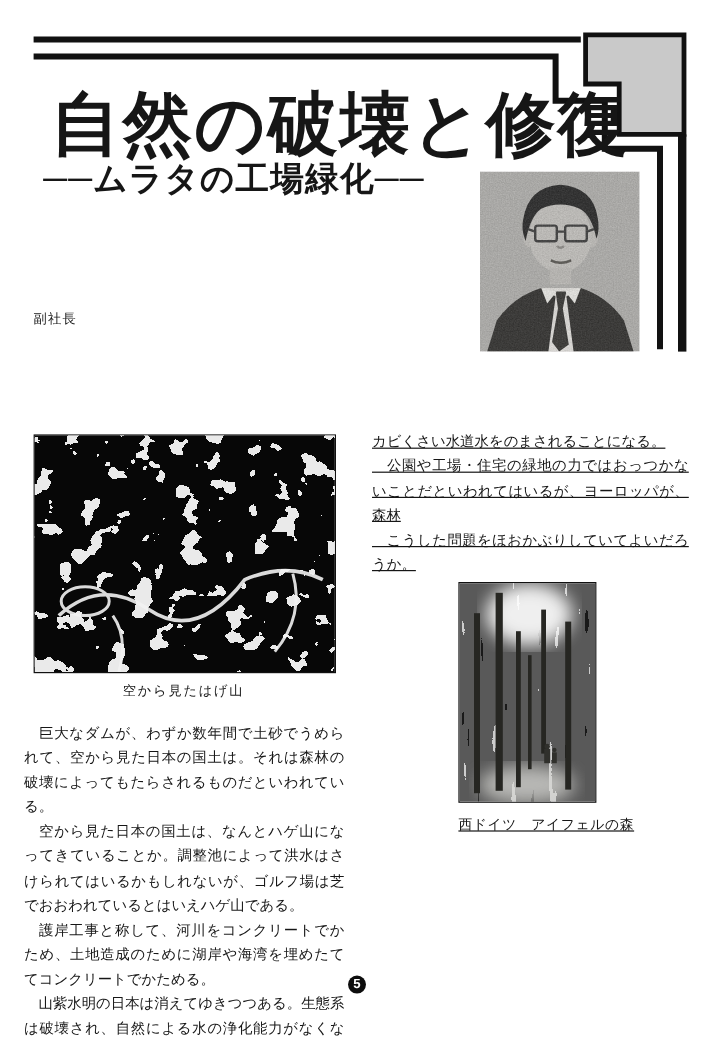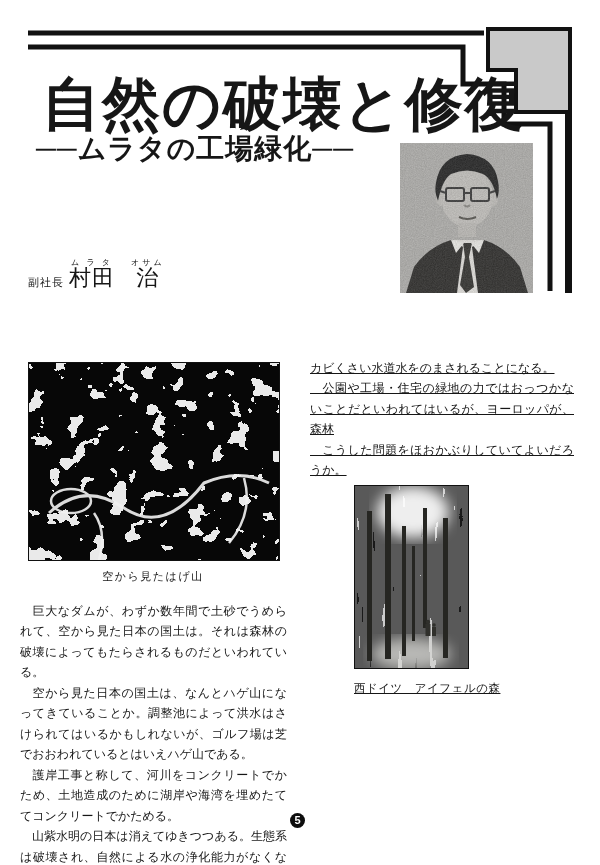--- a/index.html
+++ b/index.html
@@ -34,21 +34,21 @@
   .col{position:absolute;text-align:justify;}
   .col p{margin:0;overflow-wrap:anywhere;}
   .col-left{left:20px;top:362px;width:267px;font-size:12px;line-height:20.5px;}
   .col-right{left:310px;top:358px;width:264px;font-size:12px;line-height:20.4px;text-decoration:underline;}
   .aerial-figure{width:250px;margin-left:8px;margin-bottom:14px;}
   .aerial-figure svg{display:block;border:1px solid #111;}
   .figure-caption{
     text-align:center;font-size:11px;letter-spacing:1.5px;
     margin-top:5px;margin-bottom:4px;white-space:nowrap;
   }
-  .forest-figure{width:170px;margin-top:5px;margin-left:44px;}
+  .forest-figure{width:170px;margin-top:5px;margin-left:72px;}
   .forest-figure svg{display:block;border:1px solid #111;}
   .forest-figure .figure-caption{text-align:left;letter-spacing:0.5px;font-size:11.5px;margin-top:9px;}
   .page-number{
     position:absolute;left:290px;top:813px;
     width:15px;height:15px;border-radius:50%;background:#0d0d0d;color:#ffffff;
     display:flex;align-items:center;justify-content:center;
     font-family:"Liberation Sans","DejaVu Sans",sans-serif;
     font-size:11px;font-weight:bold;line-height:1;
   }
 </style>
@@ -68,23 +68,20 @@
   <g>
     <path d="M28,47 H463 V84 H504 V124 H550 V291" stroke="#111" stroke-width="5" fill="none"></path>
   </g>
 </svg>
 
 <h1 class="page-title">自然の破壊と修復</h1>
 <h2 class="page-subtitle">──ムラタの工場緑化──</h2>
 
 <div class="author-line">
   <span class="author-role">副社長</span>
-  <span class="author-name">
-    <ruby><span>村田</span><rt>ムラタ</rt></ruby><ruby><span>治</span><rt>オサム</rt></ruby>
-  </span>
 </div>
 
 <figure class="portrait">
   <svg width="133" height="150" viewBox="0 0 133 150">
     <defs>
       <filter id="grain" color-interpolation-filters="sRGB" x="0" y="0" width="100%" height="100%">
         <feTurbulence type="fractalNoise" baseFrequency="0.9" numOctaves="2" seed="3"></feTurbulence>
         <feColorMatrix type="saturate" values="0"></feColorMatrix>
         <feComponentTransfer>
             <feFuncA type="linear" slope="0" intercept="0.18"></feFuncA>

